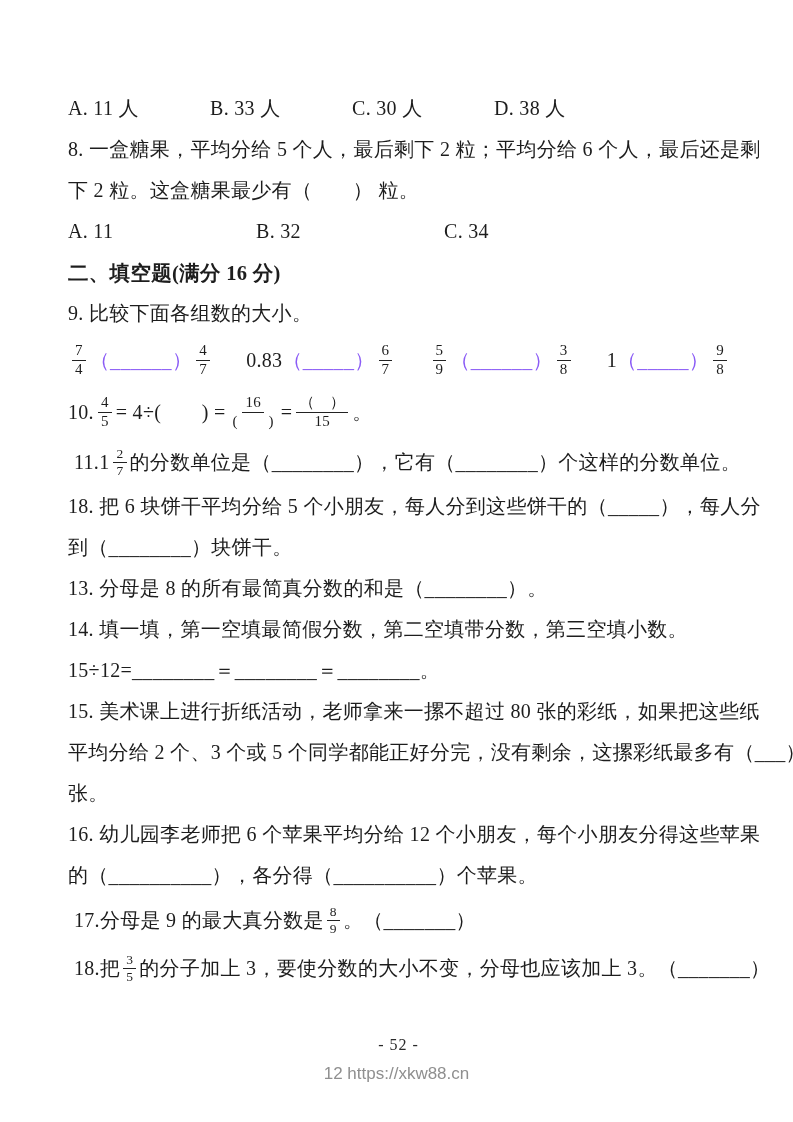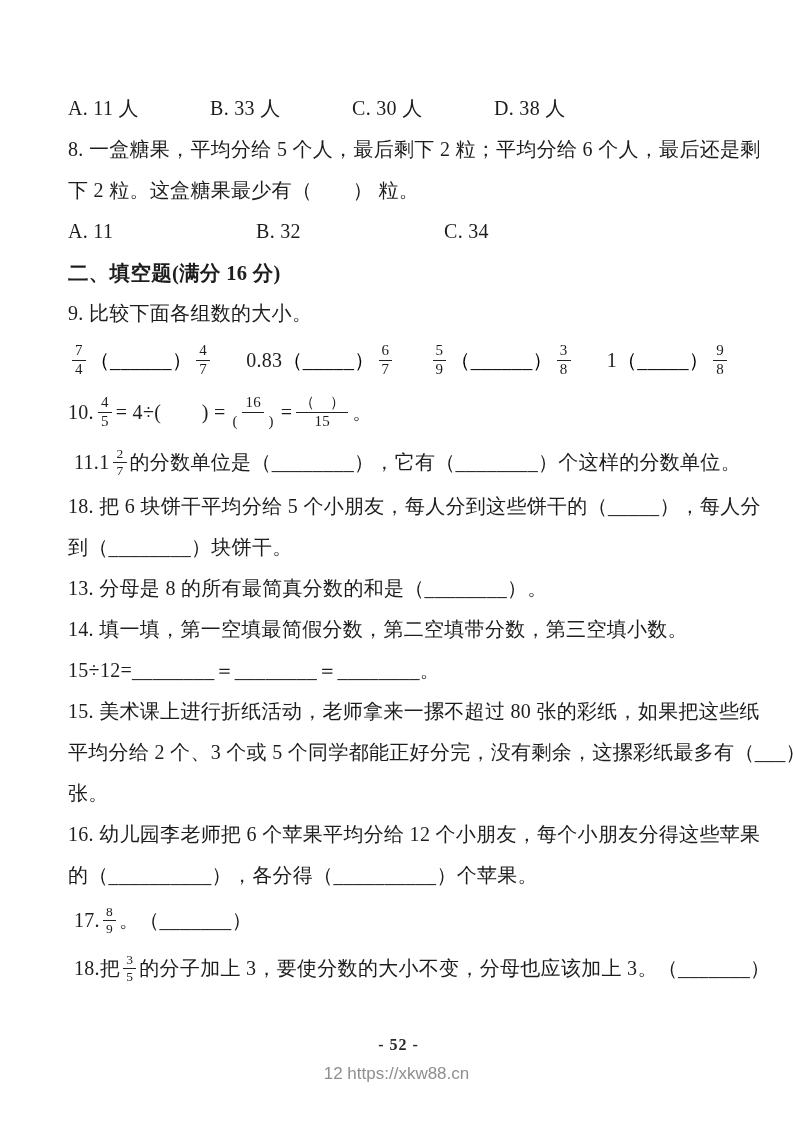--- a/index.html
+++ b/index.html
@@ -40,30 +40,29 @@
     font-size: 15px;
     line-height: 1.15;
     margin: 0 4px;
     vertical-align: middle;
   }
   .frac .num { border-bottom: 1.4px solid #222; padding: 0 3px; }
   .frac .den { padding: 0 3px; }
   .frac-sm { font-size: 13.5px; margin: 0 3px; }
   .mixed { display: inline-flex; align-items: center; }
   .mixed .whole { font-size: 20px; margin-right: 1px; }
-  .blank { color: #000000; }
+  .blank { color: #8b5cf6; }
   .seg { display: inline; }
   .footer-pagenum {
     position: absolute;
     top: 1036px; left: 4px; right: 0;
     text-align: center;
     font-size: 16px;
     color: #2a2a2a;
     letter-spacing: 1px;
-    font-weight: bold;
   }
   .footer-url {
     position: absolute;
     top: 1064px; left: 0; right: 0;
     text-align: center;
     font-family: "Liberation Sans", "DejaVu Sans", sans-serif;
     font-size: 17px;
     color: #8f8f8f;
   }
 </style>
@@ -173,20 +172,21 @@
   <div class="r">15. 美术课上进行折纸活动，老师拿来一摞不超过 80 张的彩纸，如果把这些纸</div>
   <div class="r">平均分给 2 个、3 个或 5 个同学都能正好分完，没有剩余，这摞彩纸最多有（___）</div>
   <div class="r">张。</div>
 
   <div class="r">16. 幼儿园李老师把 6 个苹果平均分给 12 个小朋友，每个小朋友分得这些苹果</div>
   <div class="r">的（__________），各分得（__________）个苹果。</div>
 
 
   <div class="r r-48">
     <span class="seg">17.</span>
+    <span class="seg">分母是 9 的最大真分数是</span>
     <span class="frac frac-sm">
       <span class="num">8</span>
       <span class="den">9</span>
     </span>
     <span class="seg">。（_______）</span>
   </div>
 
   <div class="r r-48">
     <span class="seg">18.</span>
     <span class="seg">把</span>

